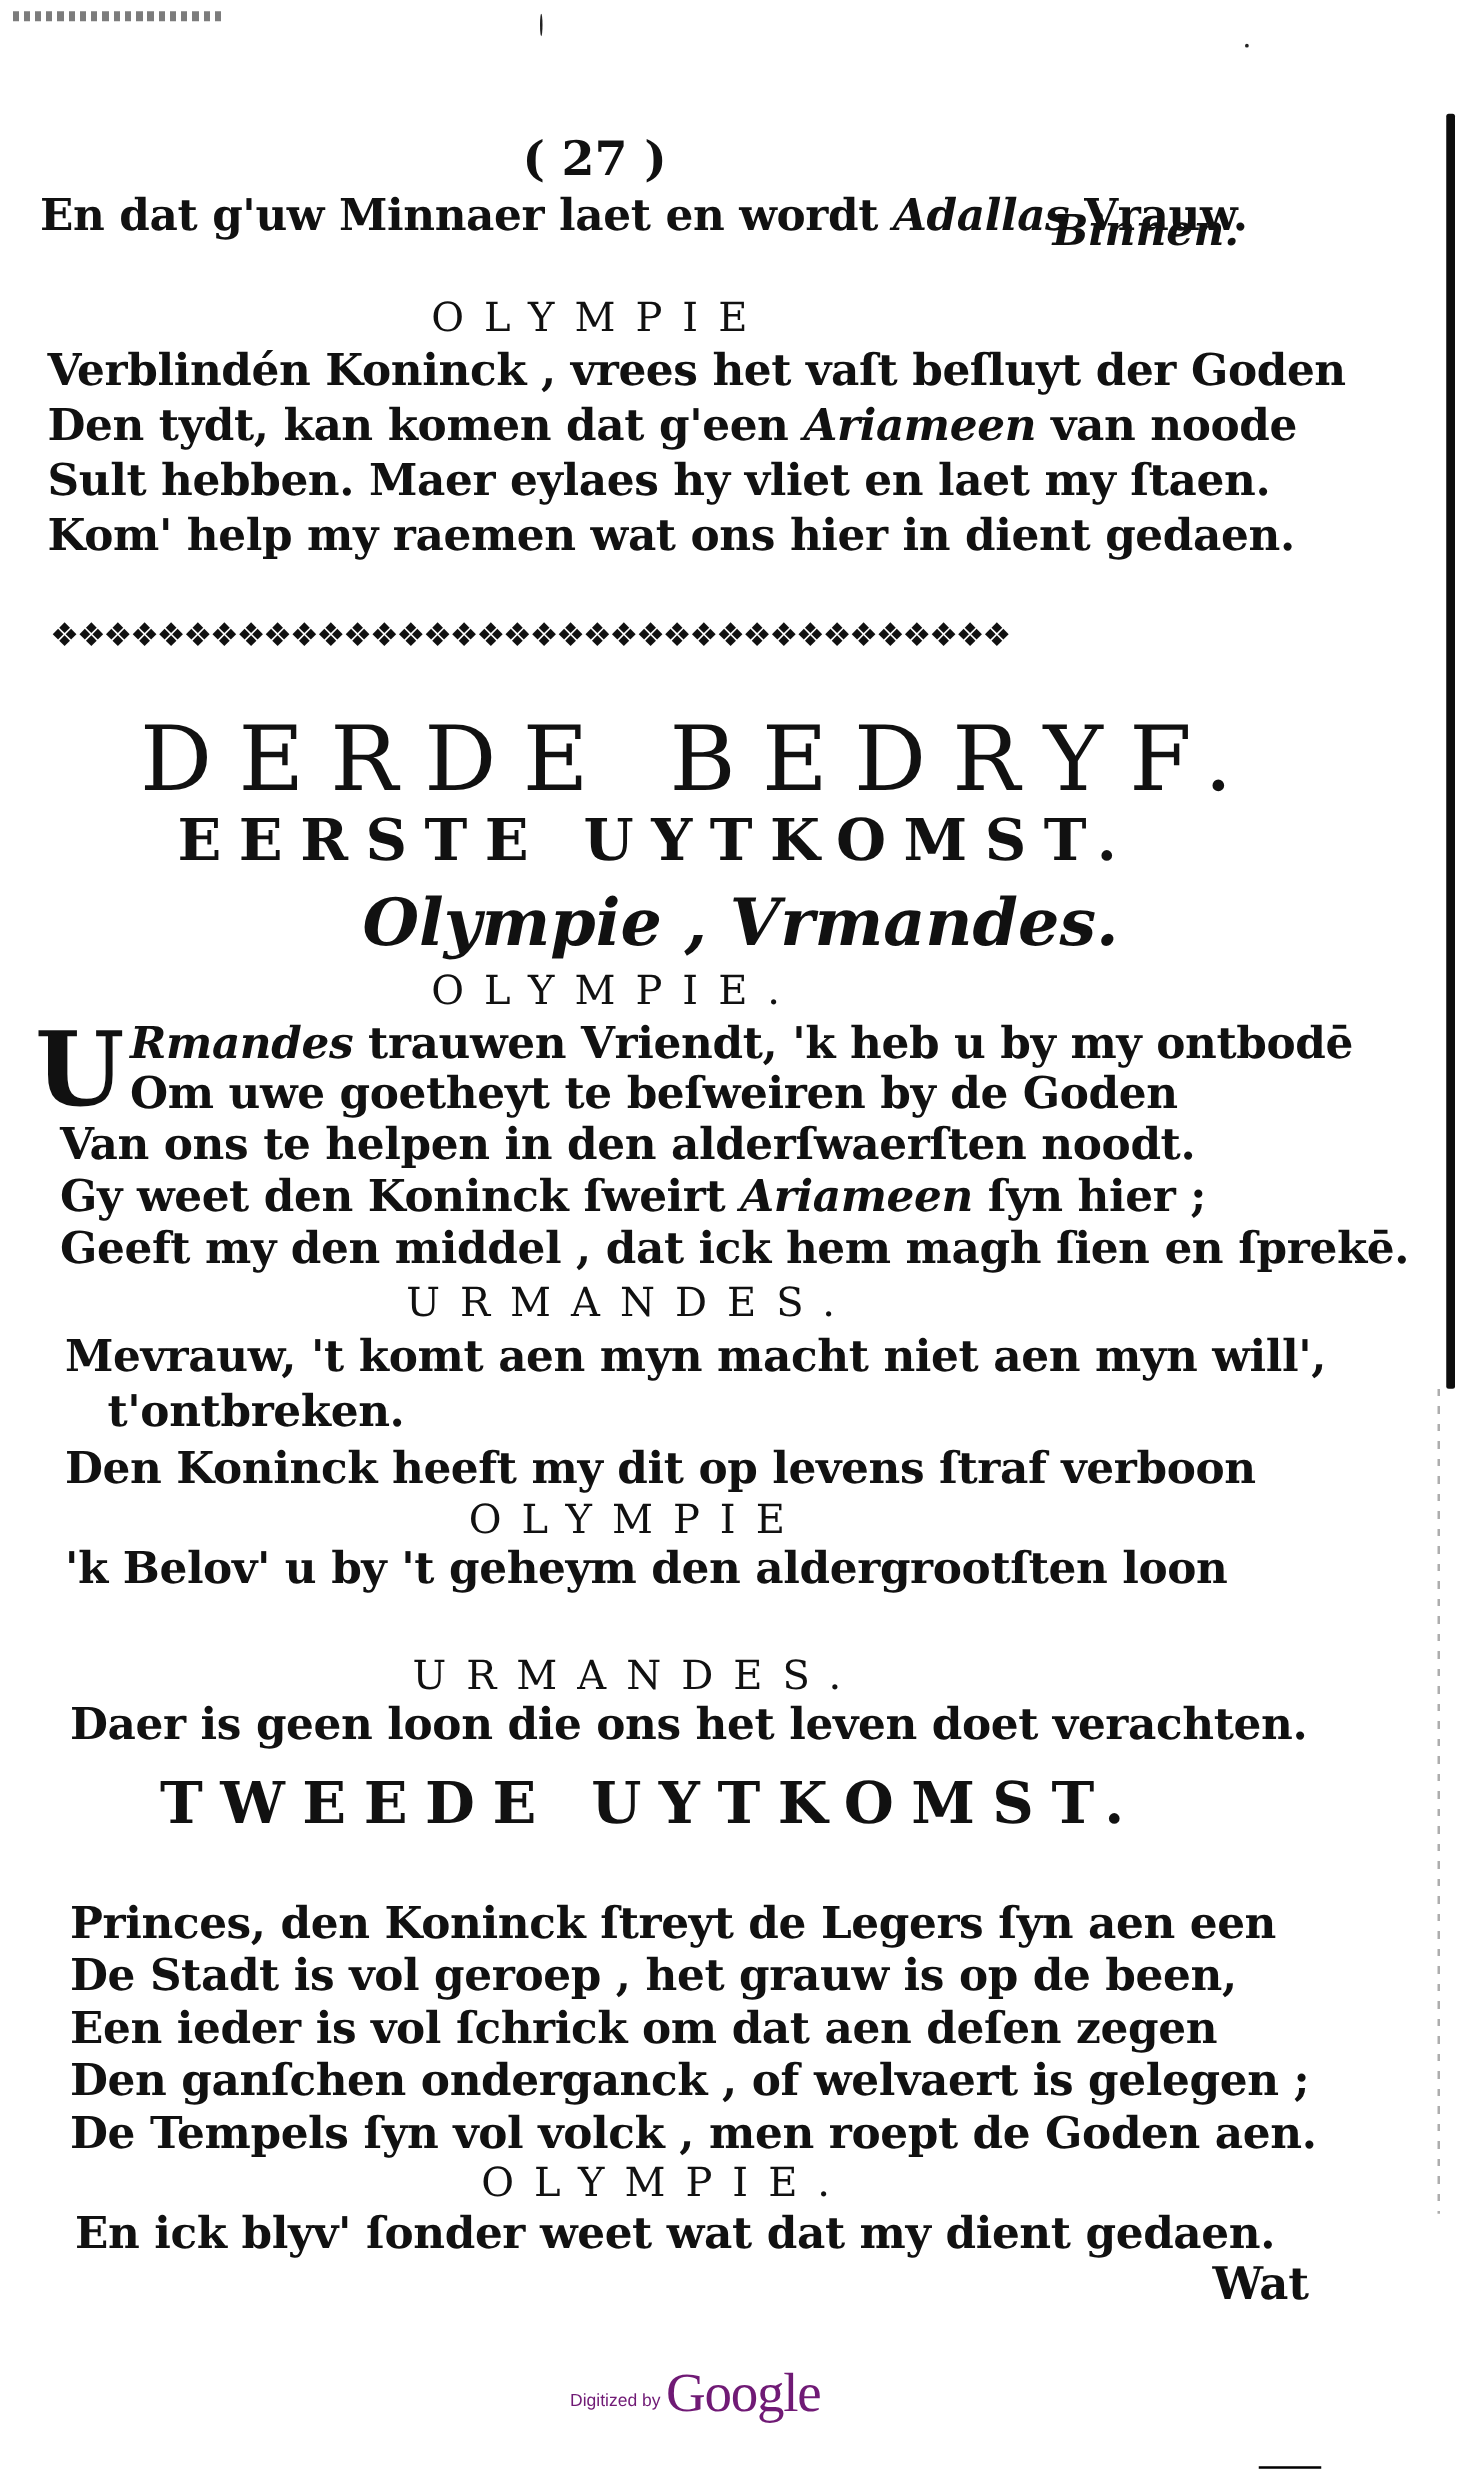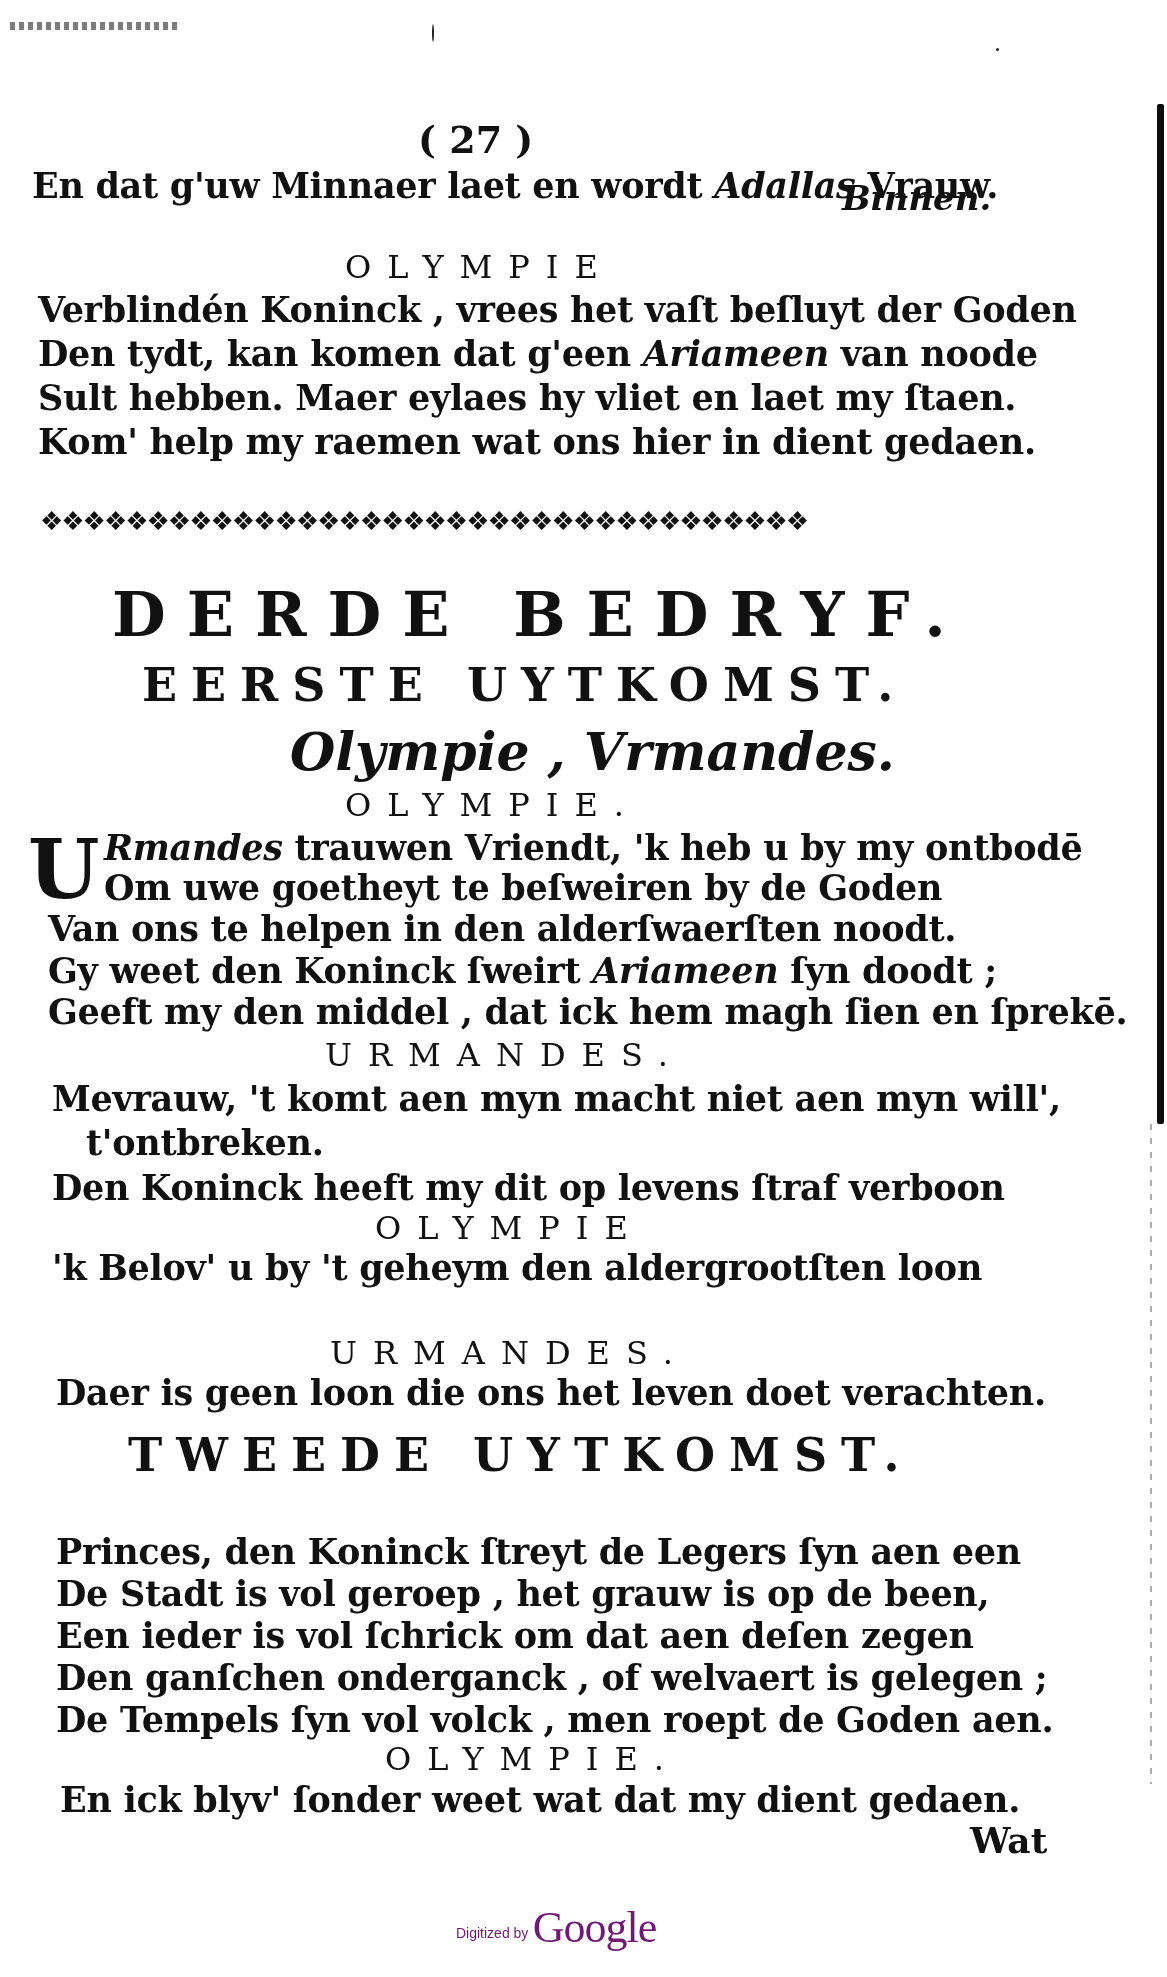--- a/index.html
+++ b/index.html
@@ -10,21 +10,21 @@
     body {
       width: 1167px;
       height: 1977px;
       position: relative;
       overflow: hidden;
       font-family: "DejaVu Serif", "Liberation Serif", serif;
       color: #111111;
     }
     .page {
       position: absolute;
-      left: 0; top: 16px;
+      left: 0; top: 3px;
       width: 1167px; height: 1477px;
       background: #ffffff;
     }
     
     .gutter {
       position: absolute;
       left: 1157px;
       top: 88px;
       width: 7px;
       height: 1020px;
@@ -66,23 +66,23 @@
     .speaker {
       position: absolute;
       font-size: 32px;
       letter-spacing: 16px;
       font-weight: 500;
       white-space: nowrap;
     }
     .act-title {
       position: absolute;
       left: 112px; top: 562px;
-      font-size: 62px;
+      font-size: 72px;
       letter-spacing: 21px;
-      font-weight: 700;
+      font-weight: 400;
       white-space: nowrap;
     }
     .scene-title {
       position: absolute;
       font-size: 46px;
       letter-spacing: 14px;
       font-weight: 600;
       white-space: nowrap;
     }
     .cast {
@@ -173,21 +173,21 @@
   <div class="cast">Olympie , Vrmandes.</div>
 
   <div class="speaker" style="left:345px;top:770px;">OLYMPIE.</div>
   <div class="drop-cap">U</div>
   <div class="line" style="left:104px;top:812px;">
     <i>Rmandes</i><span> trauwen Vriendt, 'k heb u by my ontbodē</span>
   </div>
   <div class="line" style="left:104px;top:852px;">Om uwe goetheyt te beſweiren by de Goden</div>
   <div class="line" style="left:48px;top:893px;">Van ons te helpen in den alderſwaerſten noodt.</div>
   <div class="line" style="left:48px;top:935px;">
-    <span>Gy weet den Koninck ſweirt </span><i>Ariameen</i><span> ſyn doodt ;</span>
+    <span>Gy weet den Koninck ſweirt </span><i>Ariameen</i><span> ſyn hier ;</span>
   </div>
   <div class="line" style="left:48px;top:976px;">Geeft my den middel , dat ick hem magh ſien en ſprekē.</div>
 
   <div class="speaker" style="left:325px;top:1020px;">URMANDES.</div>
   <div class="line" style="left:52px;top:1063px;">Mevrauw, 't komt aen myn macht niet aen myn will',</div>
   <div class="line" style="left:86px;top:1107px;">t'ontbreken.</div>
   <div class="line" style="left:52px;top:1152px;">Den Koninck heeft my dit op levens ſtraf verboon</div>
 
   <div class="speaker" style="left:375px;top:1193px;">OLYMPIE</div>
   <div class="line" style="left:52px;top:1232px;">'k Belov' u by 't geheym den aldergrootſten loon</div>

